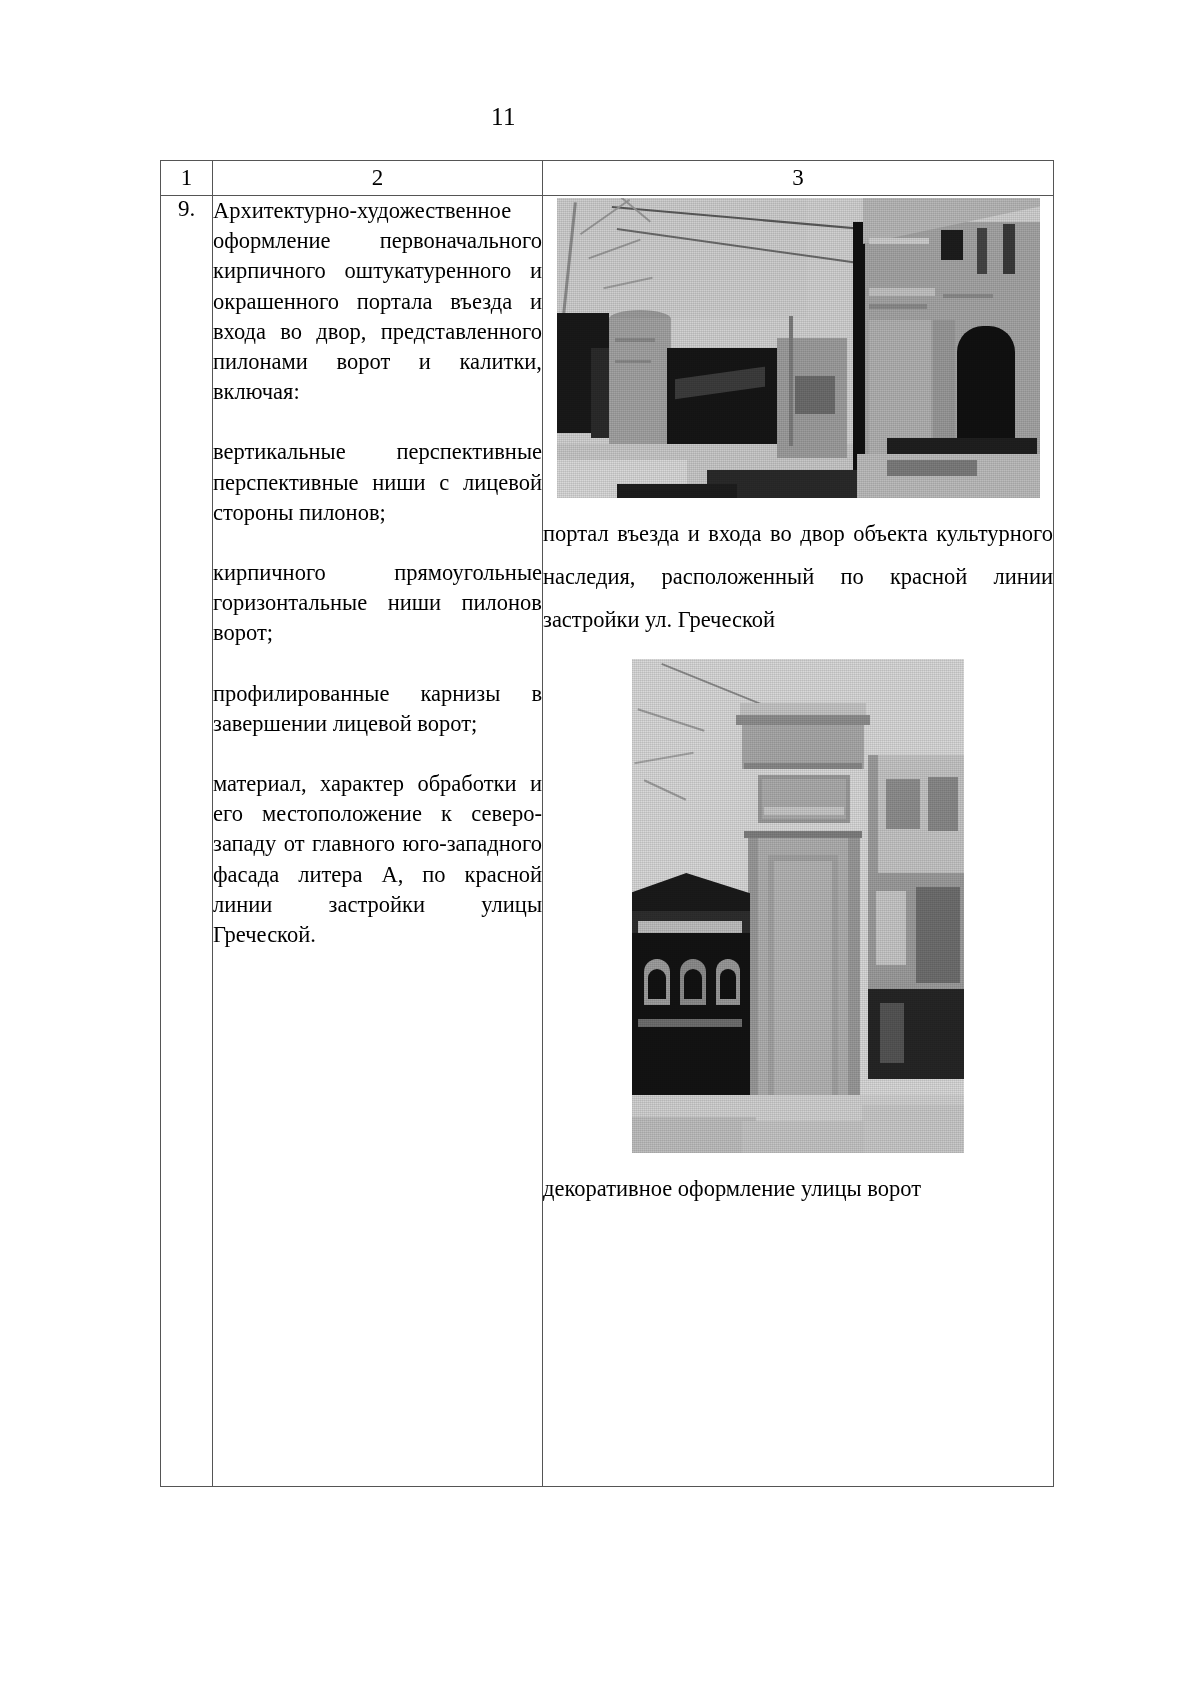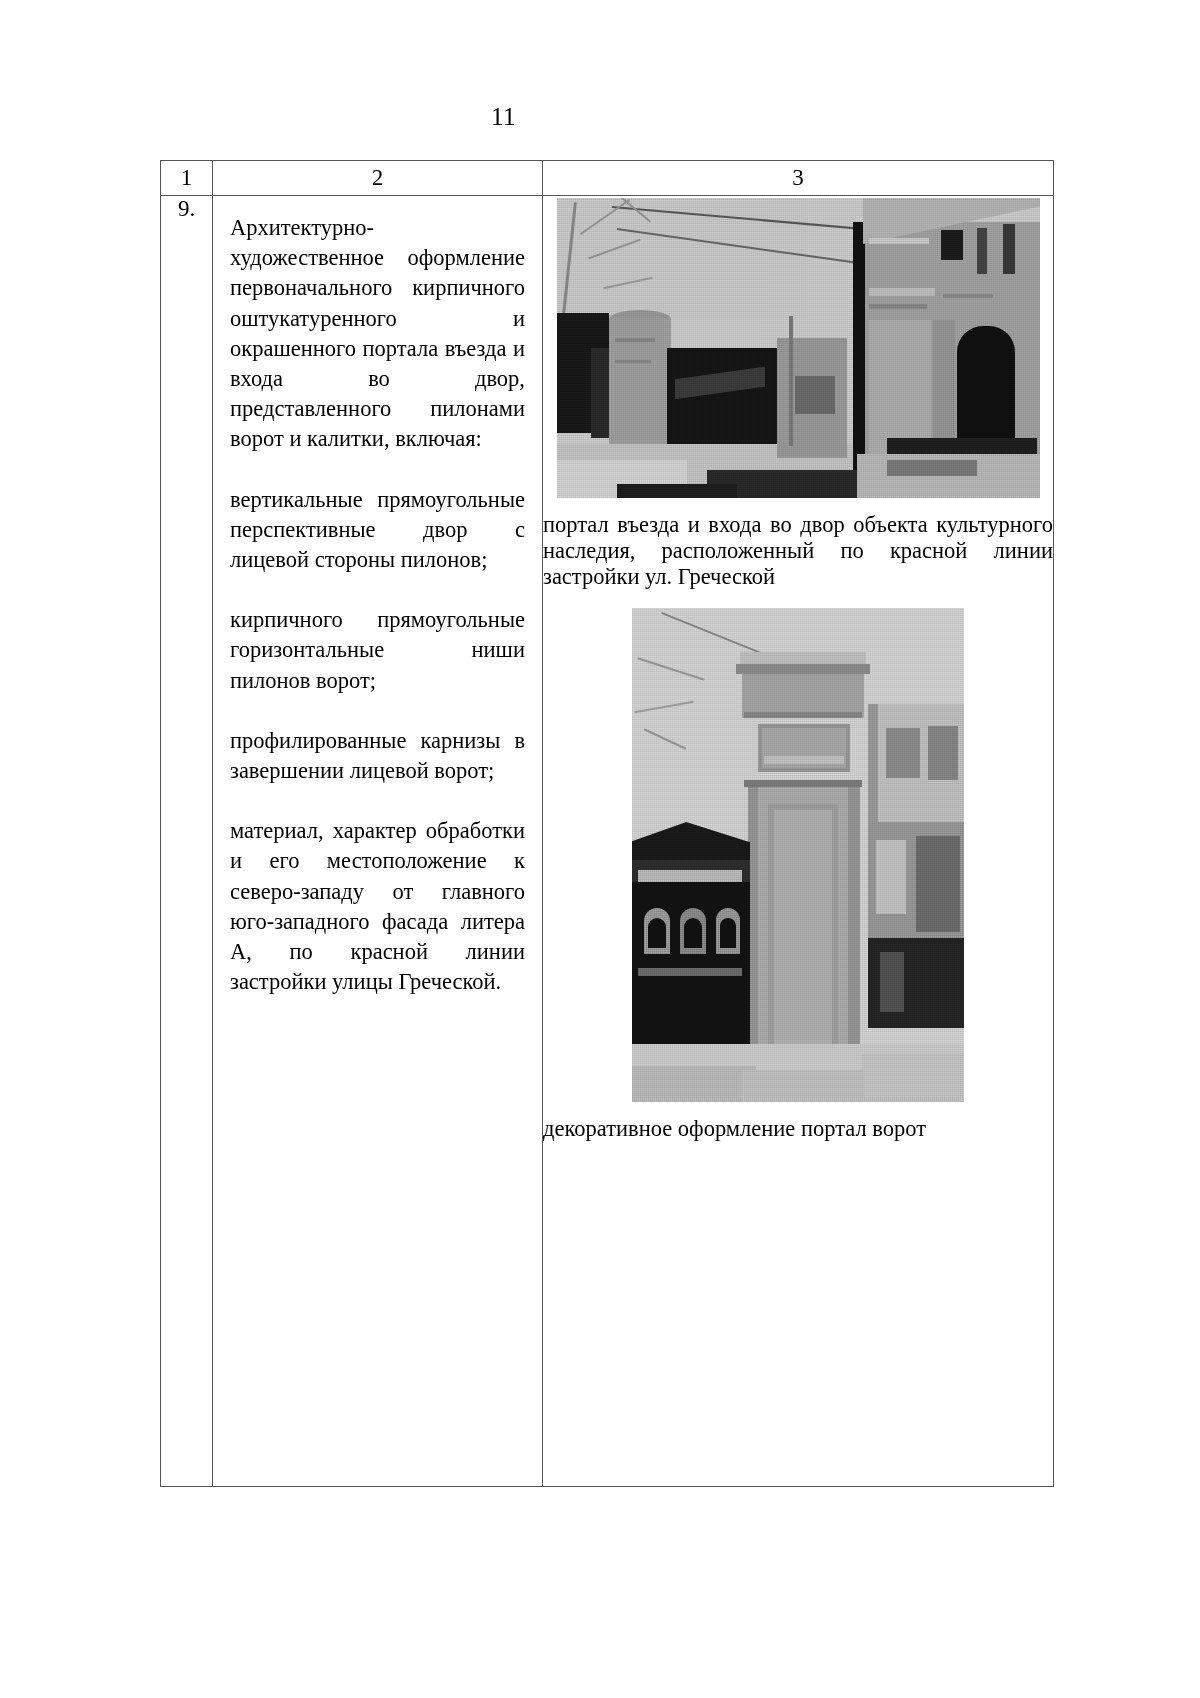--- a/index.html
+++ b/index.html
@@ -73,32 +73,32 @@
   
   .cell-desc {
     padding: 8px 8px 8px 10px;
     font-size: 22.5px;
     line-height: 30.2px;
     text-align: justify;
     text-justify: inter-word;
     hyphens: none;
   }
   .cell-desc p {
-    margin: 17px;
+    margin: 0;
     text-align: justify;
   }
   .cell-desc p.gap {
     margin-top: 30px;
   }
 
   
   .cell-photo {
     padding: 8px 6px 8px 6px;
     font-size: 22.5px;
-    line-height: 26px;
+    line-height: 43px;
   }
   .cell-photo p {
     margin: 0;
     text-align: justify;
   }
   .photo-wrap {
     display: flex;
     justify-content: center;
   }
   .photo1-box {
@@ -155,21 +155,21 @@
         <th class="hdr">3</th>
       </tr>
     </thead>
     <tbody>
       <tr>
 
         <td class="cell-num">9.</td>
 
         <td class="cell-desc">
           <p>Архитектурно-художественное оформление первоначального кирпичного оштукатуренного и окрашенного портала въезда и входа во двор, представленного пилонами ворот и калитки, включая:</p>
-          <p class="gap">вертикальные прямоугольные перспективные двор с лицевой стороны пилонов;</p>
+          <p class="gap">вертикальные перспективные перспективные ниши с лицевой стороны пилонов;</p>
           <p class="gap">кирпичного прямоугольные горизонтальные ниши пилонов ворот;</p>
           <p class="gap">профилированные карнизы в завершении лицевой ворот;</p>
           <p class="gap">материал, характер обработки и его местоположение к северо-западу от главного юго-западного фасада литера А, по красной линии застройки улицы Греческой.</p>
         </td>
 
         <td class="cell-photo">
 
           <div class="photo-wrap">
             <div class="photo1-box">
 
@@ -282,20 +282,20 @@
               <div class="sh" style="left:248px;top:344px;width:24px;height:60px;background:#555555;"></div>
 
               <div class="sh" style="left:0px;top:436px;width:332px;height:58px;background:#d2d2d2;"></div>
               <div class="sh" style="left:0px;top:458px;width:124px;height:36px;background:#bfbfbf;"></div>
               <div class="sh" style="left:230px;top:446px;width:102px;height:48px;background:#cacaca;"></div>
               <div class="sh" style="left:110px;top:462px;width:122px;height:32px;background:#c6c6c6;"></div>
               <div class="grain"></div>
             </div>
           </div>
 
-          <p class="caption2">декоративное оформление портал ворот</p>
+          <p class="caption2">декоративное оформление улицы ворот</p>
 
         </td>
       </tr>
     </tbody>
   </table>
 
 </div>
 
 </body></html>

